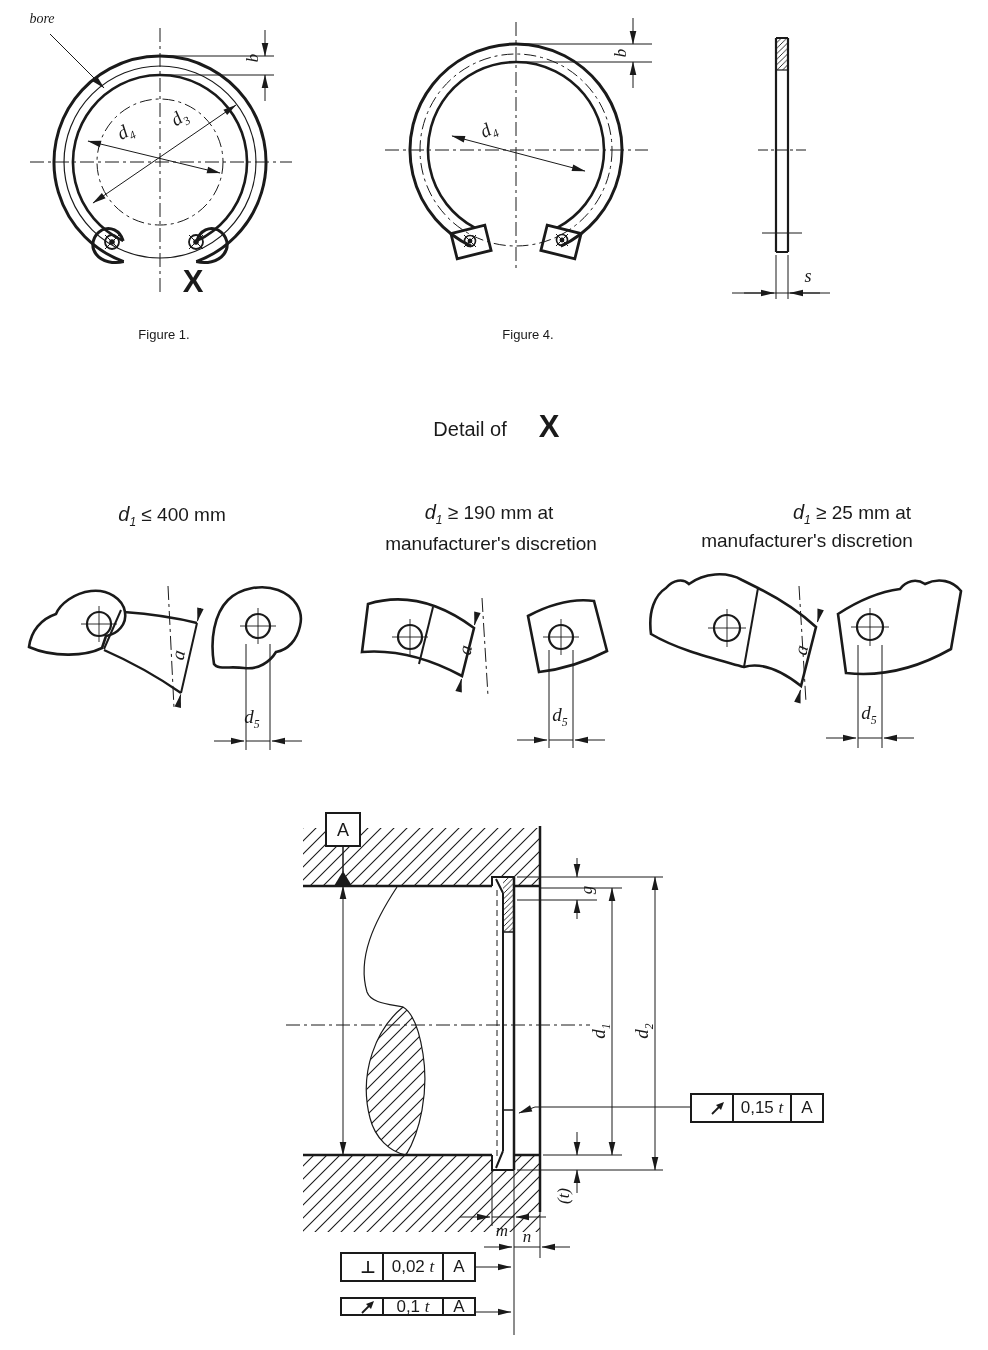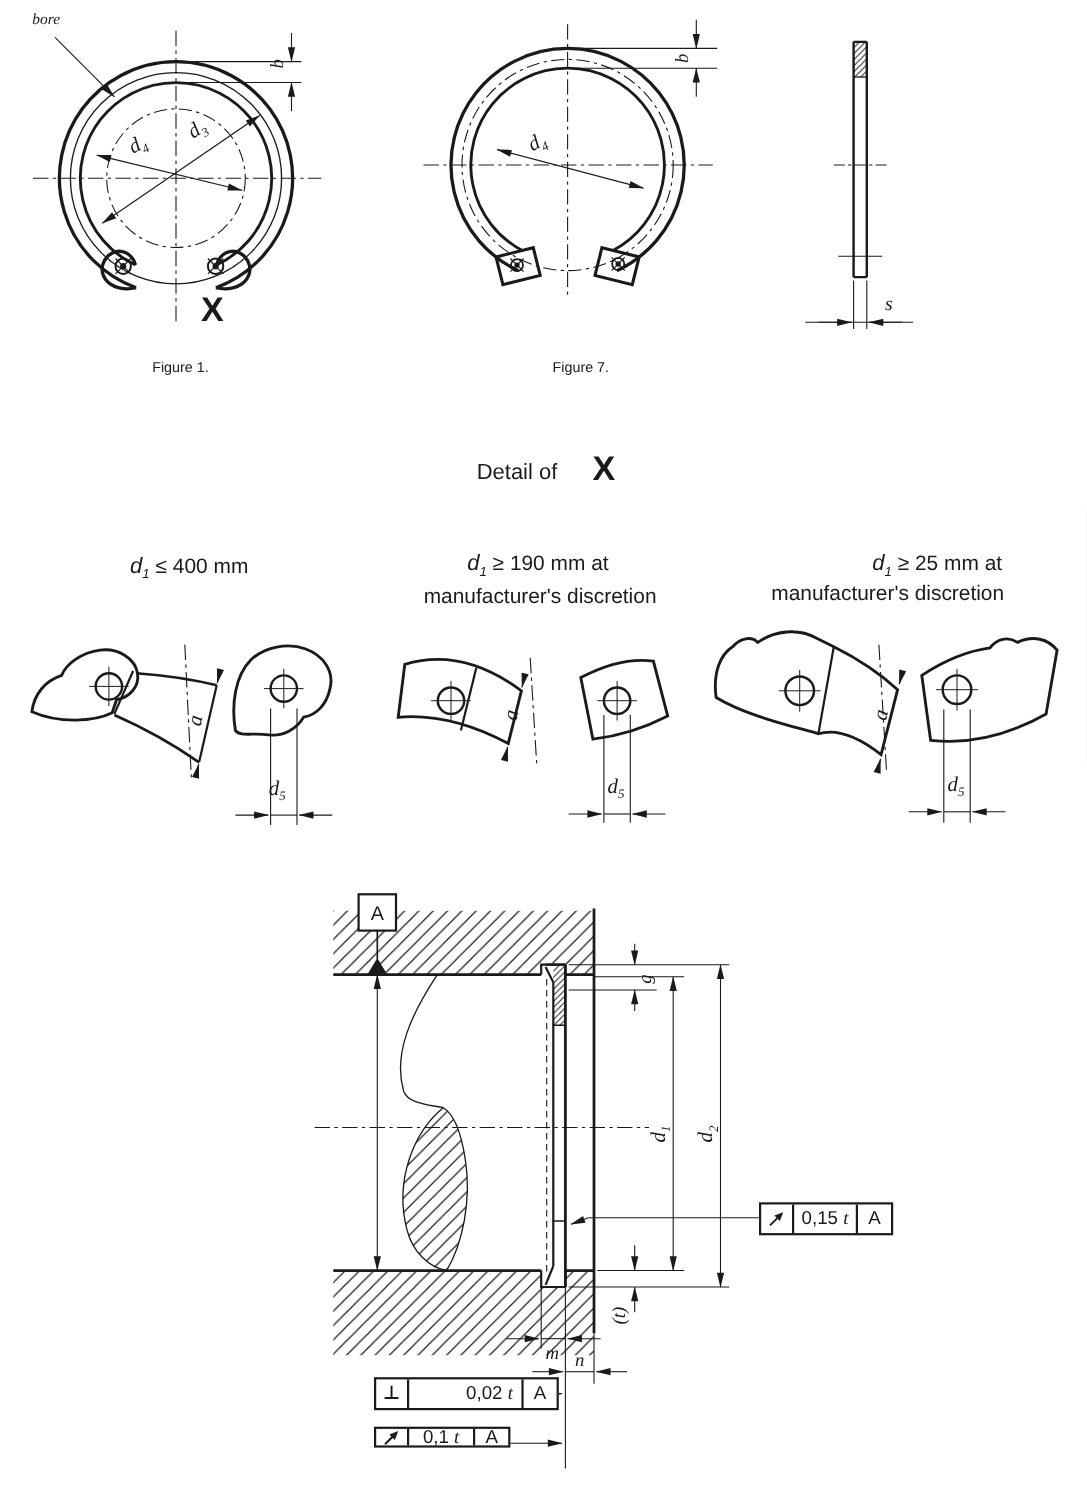--- a/index.html
+++ b/index.html
@@ -18,20 +18,21 @@
   .dim sub{font-size:0.62em;font-style:italic;}
   .cap{font-size:13px;}
   .hdr{font-size:19px;text-align:center;}
   .hdr .mathd{font-family:Liberation Sans, sans-serif;font-style:italic;font-size:20px;}
   .hdr sub{font-size:0.6em;}
   .bigx{font-size:31px;font-weight:600;}
   .fcf{
     position:absolute;display:flex;background:#fff;
     border:2px solid #1a1a1a;box-sizing:border-box;align-items:stretch;
     font-size:17px;
+    padding-left:12px;
   }
   .fcf .cell{
     display:flex;align-items:center;justify-content:center;
     border-right:2px solid #1a1a1a;box-sizing:border-box;
   }
   .fcf .cell:last-child{border-right:none;}
   .fcf .val i{font-family:"Liberation Serif",serif;font-size:17px;}
   .perp{font-family:"DejaVu Sans",sans-serif;font-size:17px;font-weight:600;}
 </style>
 </head>
@@ -285,21 +286,21 @@
 
 <div class="lbl dim" style="left:42px;top:19px;font-size:14px;">bore</div>
 <div class="lbl dim r90" style="left:252px;top:58px;font-size:17px;">b</div>
 <div class="lbl dim" style="left:180px;top:119px;transform:translate(-50%,-50%) rotate(-34deg);"><i>d</i><sub>3</sub></div>
 <div class="lbl dim" style="left:126px;top:133px;transform:translate(-50%,-50%) rotate(-28deg);"><i>d</i><sub>4</sub></div>
 <div class="lbl bigx" style="left:193px;top:281px;">X</div>
 <div class="lbl cap" style="left:164px;top:334px;">Figure 1.</div>
 
 <div class="lbl dim r90" style="left:620px;top:53px;font-size:17px;">b</div>
 <div class="lbl dim" style="left:489px;top:131px;transform:translate(-50%,-50%) rotate(-27deg);"><i>d</i><sub>4</sub></div>
-<div class="lbl cap" style="left:528px;top:334px;">Figure 7.</div>
+<div class="lbl cap" style="left:528px;top:334px;">Figure 4.</div>
 
 <div class="lbl dim" style="left:808px;top:276px;font-size:18px;">s</div>
 
 <div class="lbl cap" style="left:470px;top:429px;font-size:20px;">Detail of</div>
 <div class="lbl bigx" style="left:549px;top:426px;">X</div>
 
 <div class="lbl hdr" style="left:172px;top:516px;">
   <span class="mathd"><i>d</i><sub>1</sub></span>
   <span>≤</span>
   <span>400 mm</span>
@@ -341,21 +342,21 @@
         </svg>
   </div>
   <div class="cell val" style="width:58px;">
     <span>0,15</span>&nbsp;<i>t</i>
   </div>
   <div class="cell" style="width:30px;">A</div>
 </div>
 
 <div class="fcf" style="left:340px;top:1252px;height:30px;">
   <div class="cell perp" style="width:30px;">⊥</div>
-  <div class="cell val" style="width:60px;margin-left:44px;">
+  <div class="cell val" style="width:60px;">
     <span>0,02</span>&nbsp;<i>t</i>
   </div>
   <div class="cell" style="width:30px;">A</div>
 </div>
 
 <div class="fcf" style="left:340px;top:1297px;height:19px;">
   <div class="cell" style="width:30px;">
     <svg width="20" height="20" viewBox="0 0 20 20">
           <line x1="4" y1="16" x2="12" y2="8" stroke="#1a1a1a" stroke-width="1.8"></line>
           <polygon points="16,4 8,7 13,12" fill="#1a1a1a"></polygon>

